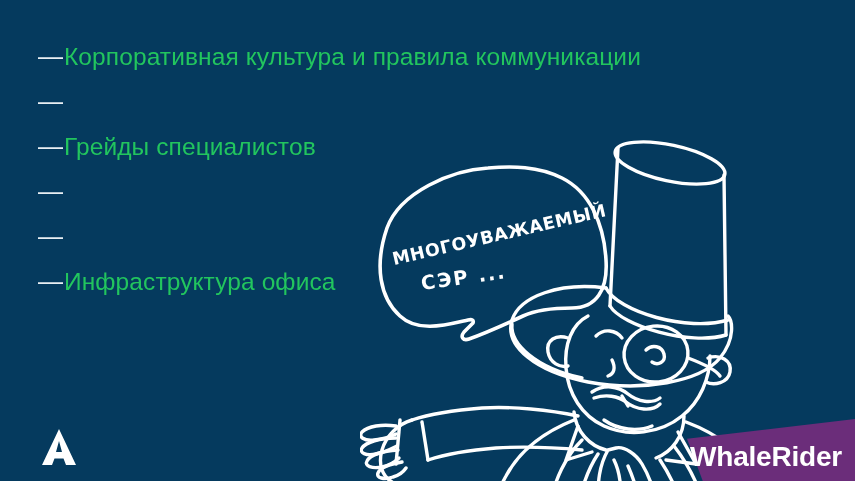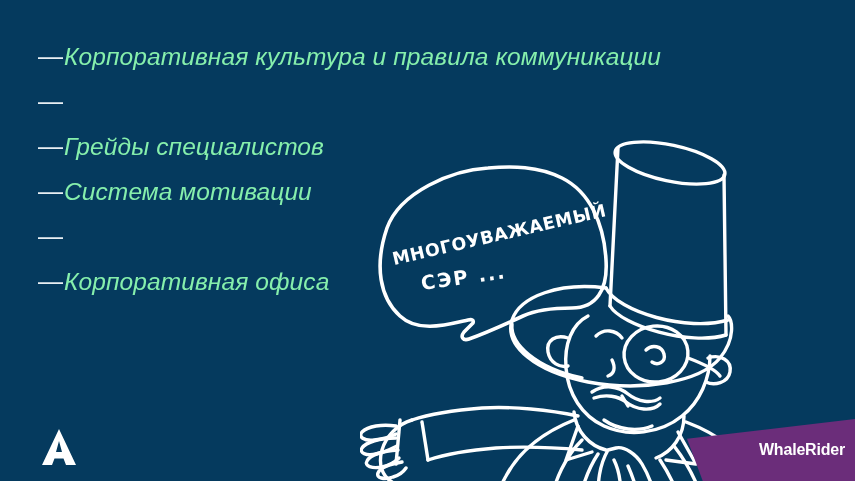--- a/index.html
+++ b/index.html
@@ -38,23 +38,22 @@
     flex: 0 0 auto;
     width: 26px;
     color: #e8eef3;
     font-size: 25px;
     line-height: 1;
   }
   .bullet-text {
     font-size: 24.5px;
     line-height: 1;
     letter-spacing: 0.1px;
-    color: #86efac;
+    color: #22c55e;
     white-space: nowrap;
-    font-style: italic;
   }
 
   
   #illustration {
     position: absolute;
     left: 360px;
     top: 120px;
     width: 495px;
     height: 361px;
     z-index: 3;
@@ -95,23 +94,23 @@
   #whalerider-badge .badge-shape {
     position: absolute;
     inset: 0;
     background: #6b2d7a;
     clip-path: polygon(4% 32%, 100% 0%, 100% 100%, 13% 100%);
   }
   #whalerider-badge .badge-label {
     position: absolute;
     left: 10px; right: 10px;
     top: 22px;
-    text-align: right;
+    text-align: left;
     color: #ffffff;
-    font-size: 16px;
+    font-size: 28px;
     font-weight: 700;
     letter-spacing: -0.2px;
     font-family: "Liberation Sans", sans-serif;
   }
 </style>
 </head>
 <body>
 
 <div id="slide">
 
@@ -122,28 +121,27 @@
     </li>
     <li>
       <span class="bullet-dash">—</span>
     </li>
     <li>
       <span class="bullet-dash">—</span>
       <span class="bullet-text">Грейды специалистов</span>
     </li>
     <li>
       <span class="bullet-dash">—</span>
-      <span class="bullet-text">Система мотивации</span>
-    </li>
-    <li>
-      <span class="bullet-dash">—</span>
-    </li>
-    <li>
-      <span class="bullet-dash">—</span>
-      <span class="bullet-text">Корпоративная офиса</span>
+    </li>
+    <li>
+      <span class="bullet-dash">—</span>
+    </li>
+    <li>
+      <span class="bullet-dash">—</span>
+      <span class="bullet-text">Инфраструктура офиса</span>
     </li>
   </ul>
 
   <div id="illustration">
     <svg viewBox="0 0 495 361" xmlns="http://www.w3.org/2000/svg" fill="none" stroke="#ffffff" stroke-width="3.4" stroke-linecap="round" stroke-linejoin="round">
 
       <g>
         <path d="M128 48
                  C 92 50, 40 72, 27 108
                  C 14 146, 20 178, 40 196

